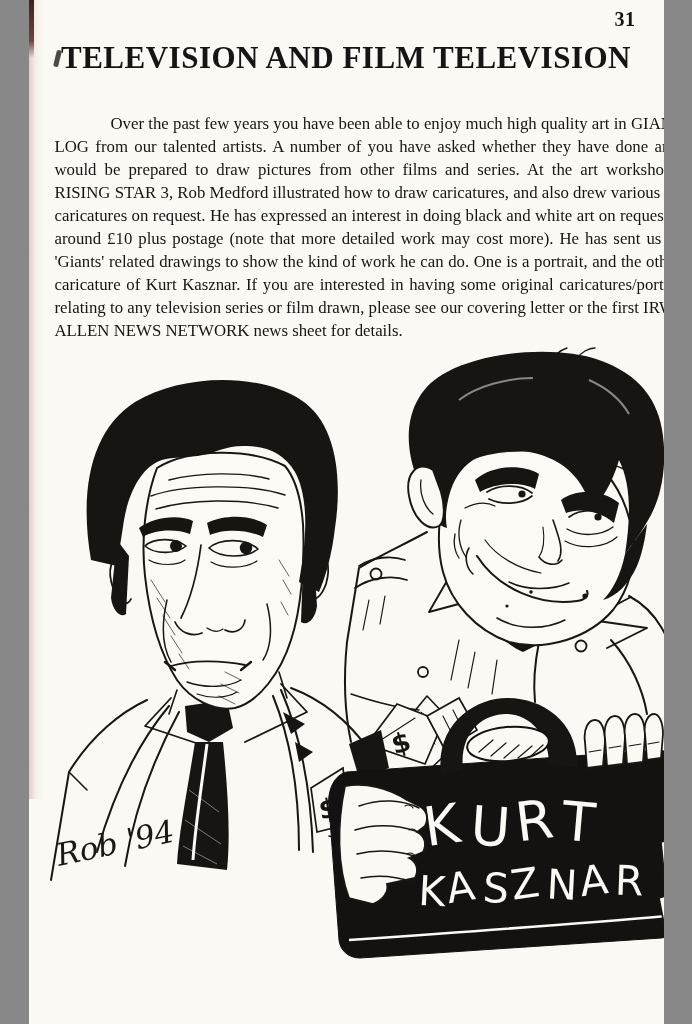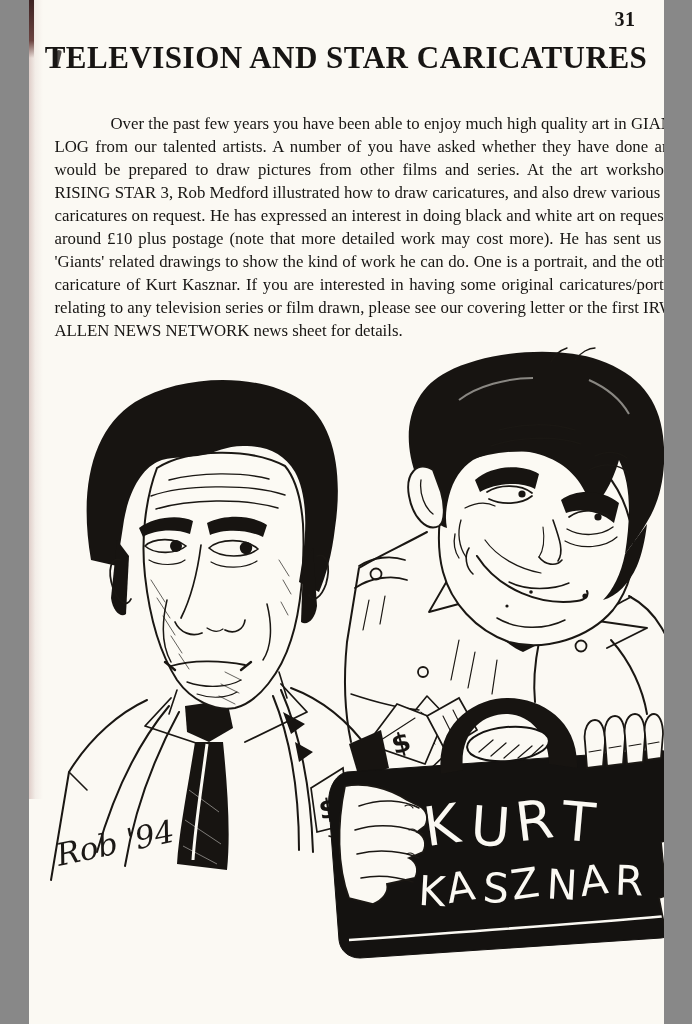--- a/index.html
+++ b/index.html
@@ -54,21 +54,21 @@
 </head>
 <body>
 
 <div class="page">
 
   <div class="scan-edge"></div>
   <div class="scan-corner"></div>
   <div class="scan-speck"></div>
 
   <div class="page-number">31</div>
-  <h1 class="title">TELEVISION AND STAR CARICATURES</h1>
+  <h1 class="title">TELEVISION AND FILM TELEVISION</h1>
   <p class="body-text">Over the past few years you have been able to enjoy much high quality art in GIANTS LOG from our talented artists.  A number of you have asked whether they have done art or would be prepared to draw pictures from other films and series.  At the art workshop at RISING STAR 3, Rob Medford illustrated how to draw caricatures, and also drew various film caricatures on request.  He has expressed an interest in doing black and white art on request for around £10 plus postage (note that more detailed work may cost more).  He has sent us two 'Giants' related drawings to show the kind of work he can do.  One is a portrait, and the other a caricature of Kurt Kasznar.  If you are interested in having some original caricatures/portraits relating to any television series or film drawn, please see our covering letter or the first IRWIN ALLEN NEWS NETWORK news sheet for details.</p>
 
   <svg class="art" viewBox="0 0 692 1024">
 
     <g>
 
       <g class="ink" stroke-width="2">
         <path d="M118,700 C92,712 62,736 40,772 L22,880"></path>
         <path d="M140,706 C110,742 85,792 68,852"></path>
         <path d="M150,712 C126,756 106,806 96,866"></path>

